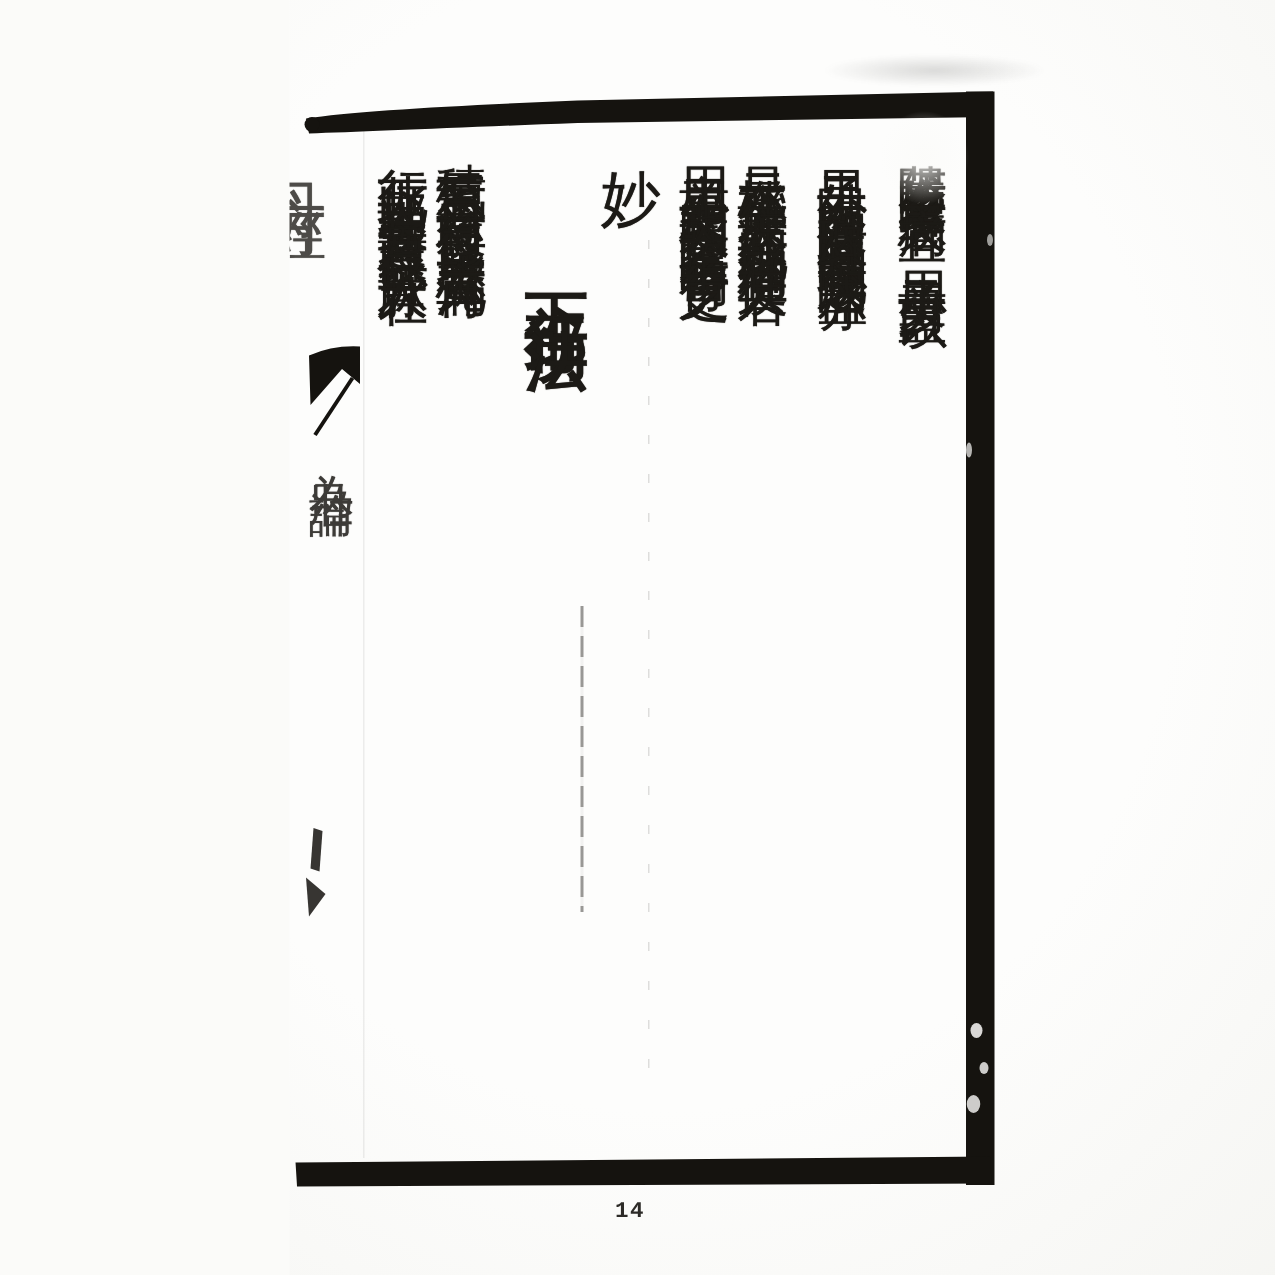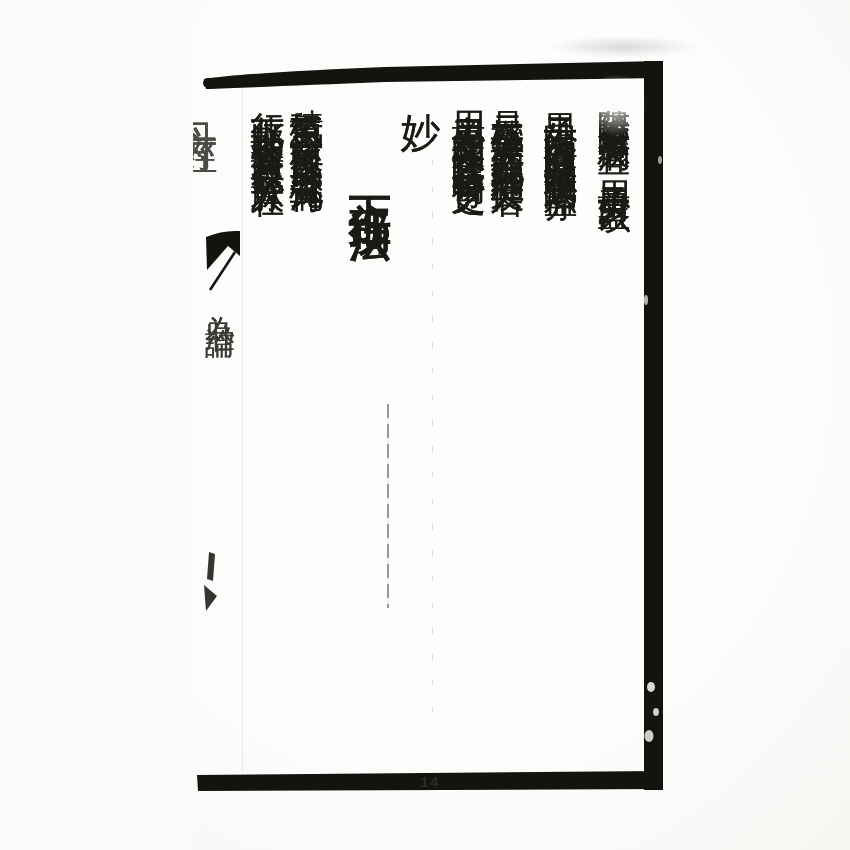--- a/index.html
+++ b/index.html
@@ -63,24 +63,24 @@
   }
   
   .frame-svg{position:absolute;left:0;top:0;z-index:7;pointer-events:none;}
   
   .fade-blot{
     position:absolute;left:586px;top:74px;width:60px;height:62px;
     background:radial-gradient(closest-side, rgba(251,251,249,.85), rgba(251,251,249,0));
     z-index:8;
   }
   .page-number{
-    position:absolute;left:410px;top:775px;width:40px;
+    position:absolute;left:410px;top:799px;width:40px;
     font-family:Liberation Mono, monospace;
     font-size:15px;font-weight:700;letter-spacing:1px;color:#2d2b28;
-    z-index:9;text-align:center;
+    z-index:9;
   }
 </style>
 </head>
 <body>
 
 <div id="canvas">
 
   <div class="top-smudge"></div>
 
   <div class="vcol gutter-title">丹方經</div>

